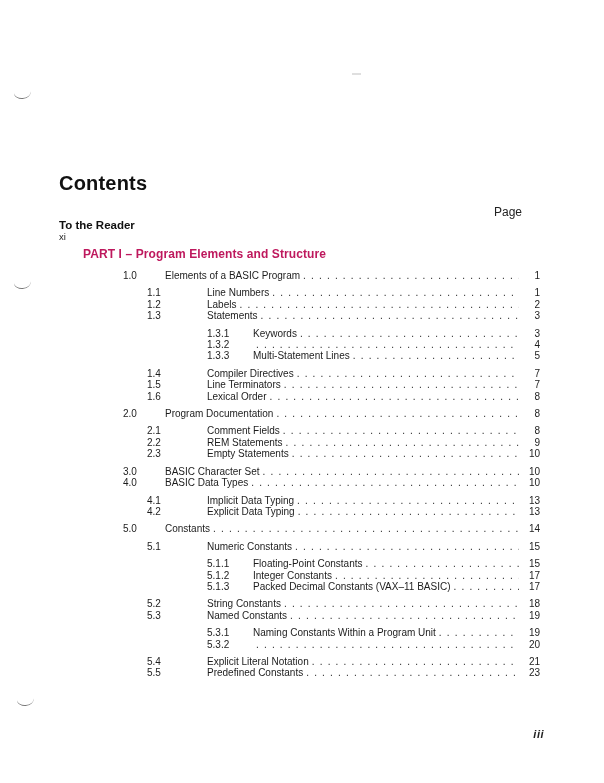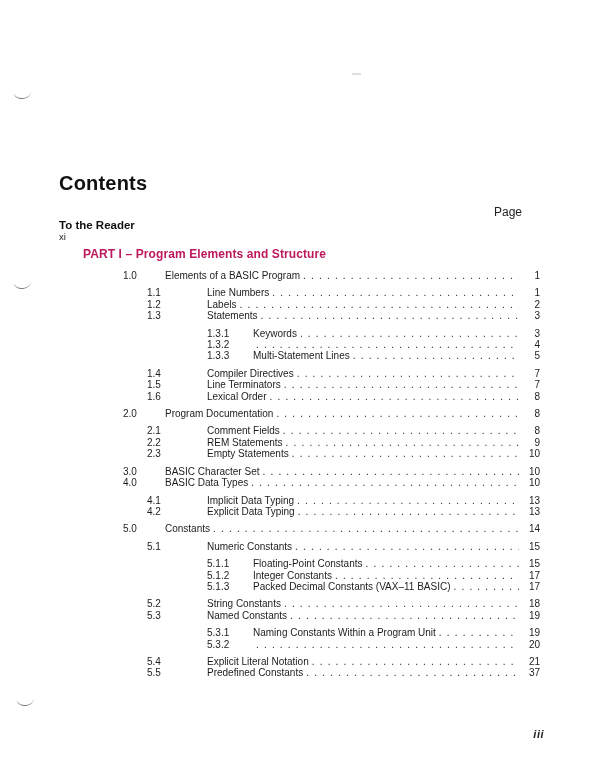--- a/index.html
+++ b/index.html
@@ -343,19 +343,19 @@
       <span class="num">5.4</span>
       <span class="title">Explicit Literal Notation</span>
       <span class="leader">. . . . . . . . . . . . . . . . . . . . . . . . . . . . . . . . . . . . . . . . . . . . . . . . . . . . . . . . . . . . . . . . . . . . . . . . . . . . . . . . . . . . . . . . . . . . . . . . . . . . . . . . . . . . . . . . . . . . . . . . </span>
       <span class="pg">21</span>
     </div>
 
     <div class="toc-row lv2">
       <span class="num">5.5</span>
       <span class="title">Predefined Constants</span>
       <span class="leader">. . . . . . . . . . . . . . . . . . . . . . . . . . . . . . . . . . . . . . . . . . . . . . . . . . . . . . . . . . . . . . . . . . . . . . . . . . . . . . . . . . . . . . . . . . . . . . . . . . . . . . . . . . . . . . . . . . . . . . . . </span>
-      <span class="pg">37</span>
+      <span class="pg">23</span>
     </div>
   </div>
 
   <div class="footer-pg">iii</div>
 
 </div>
 
 </body></html>

